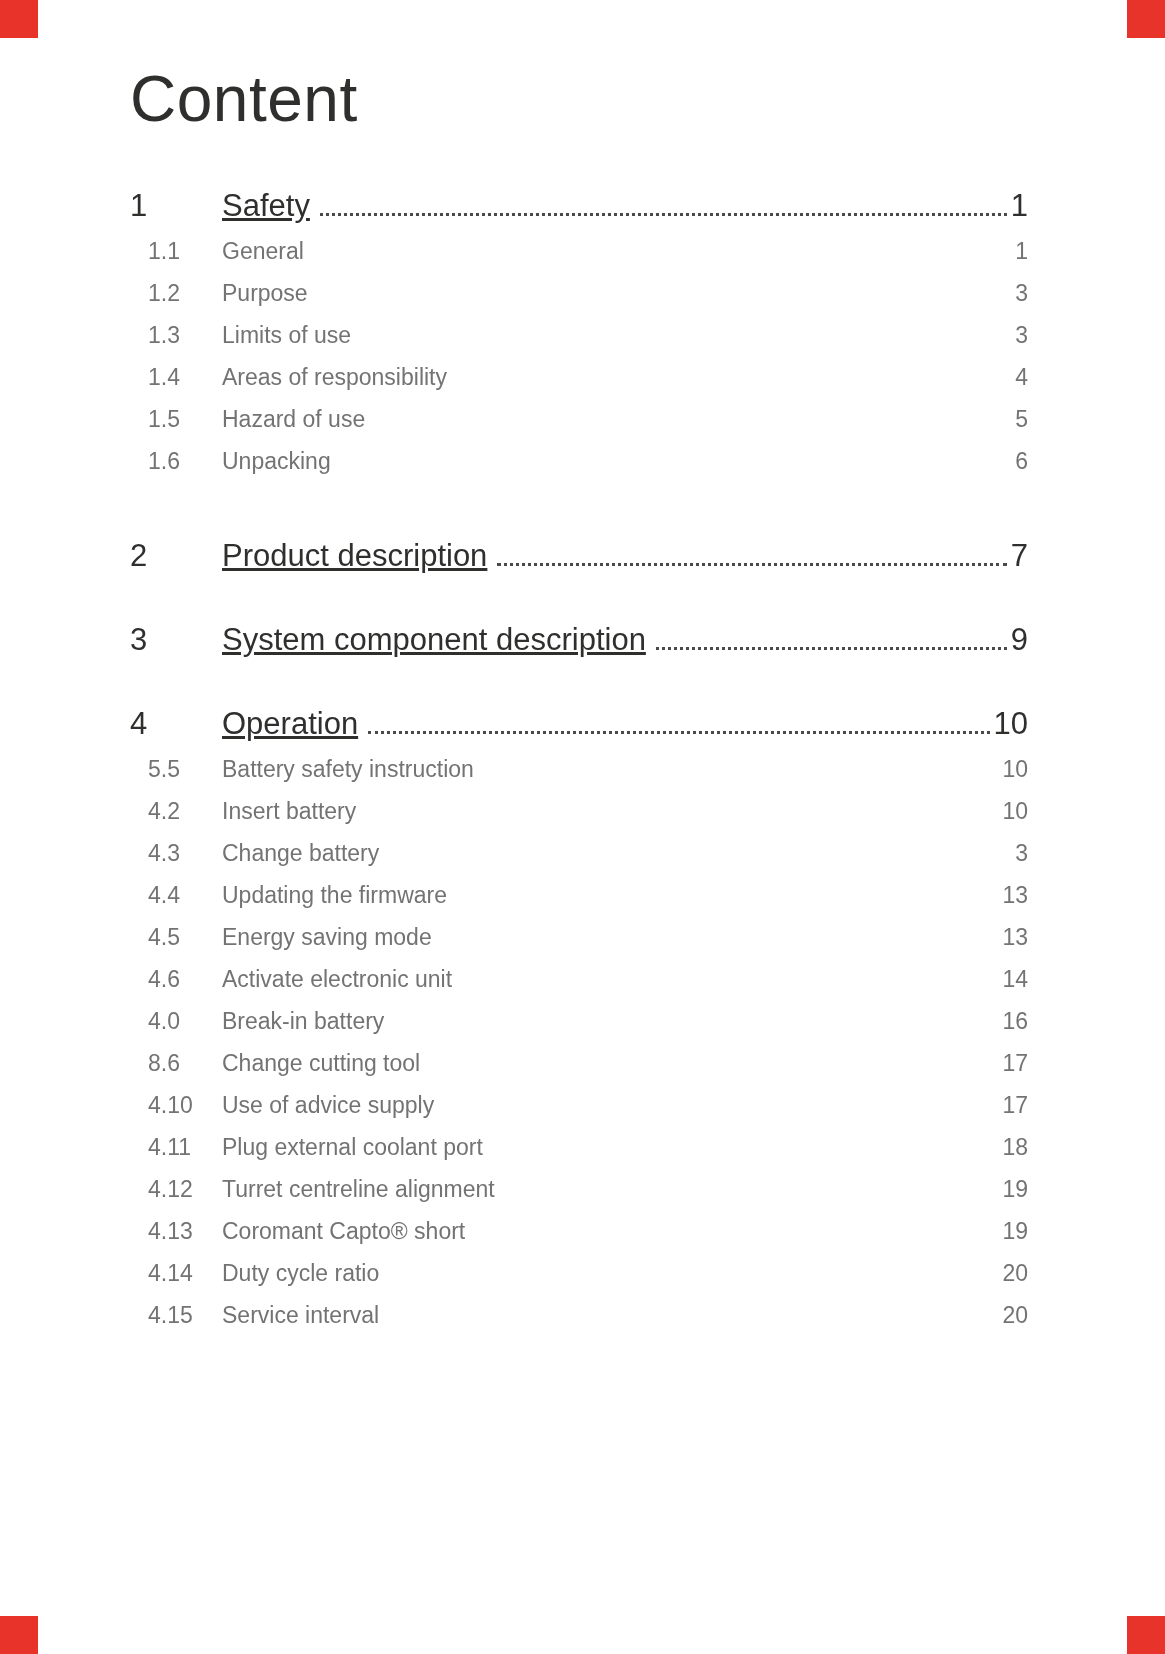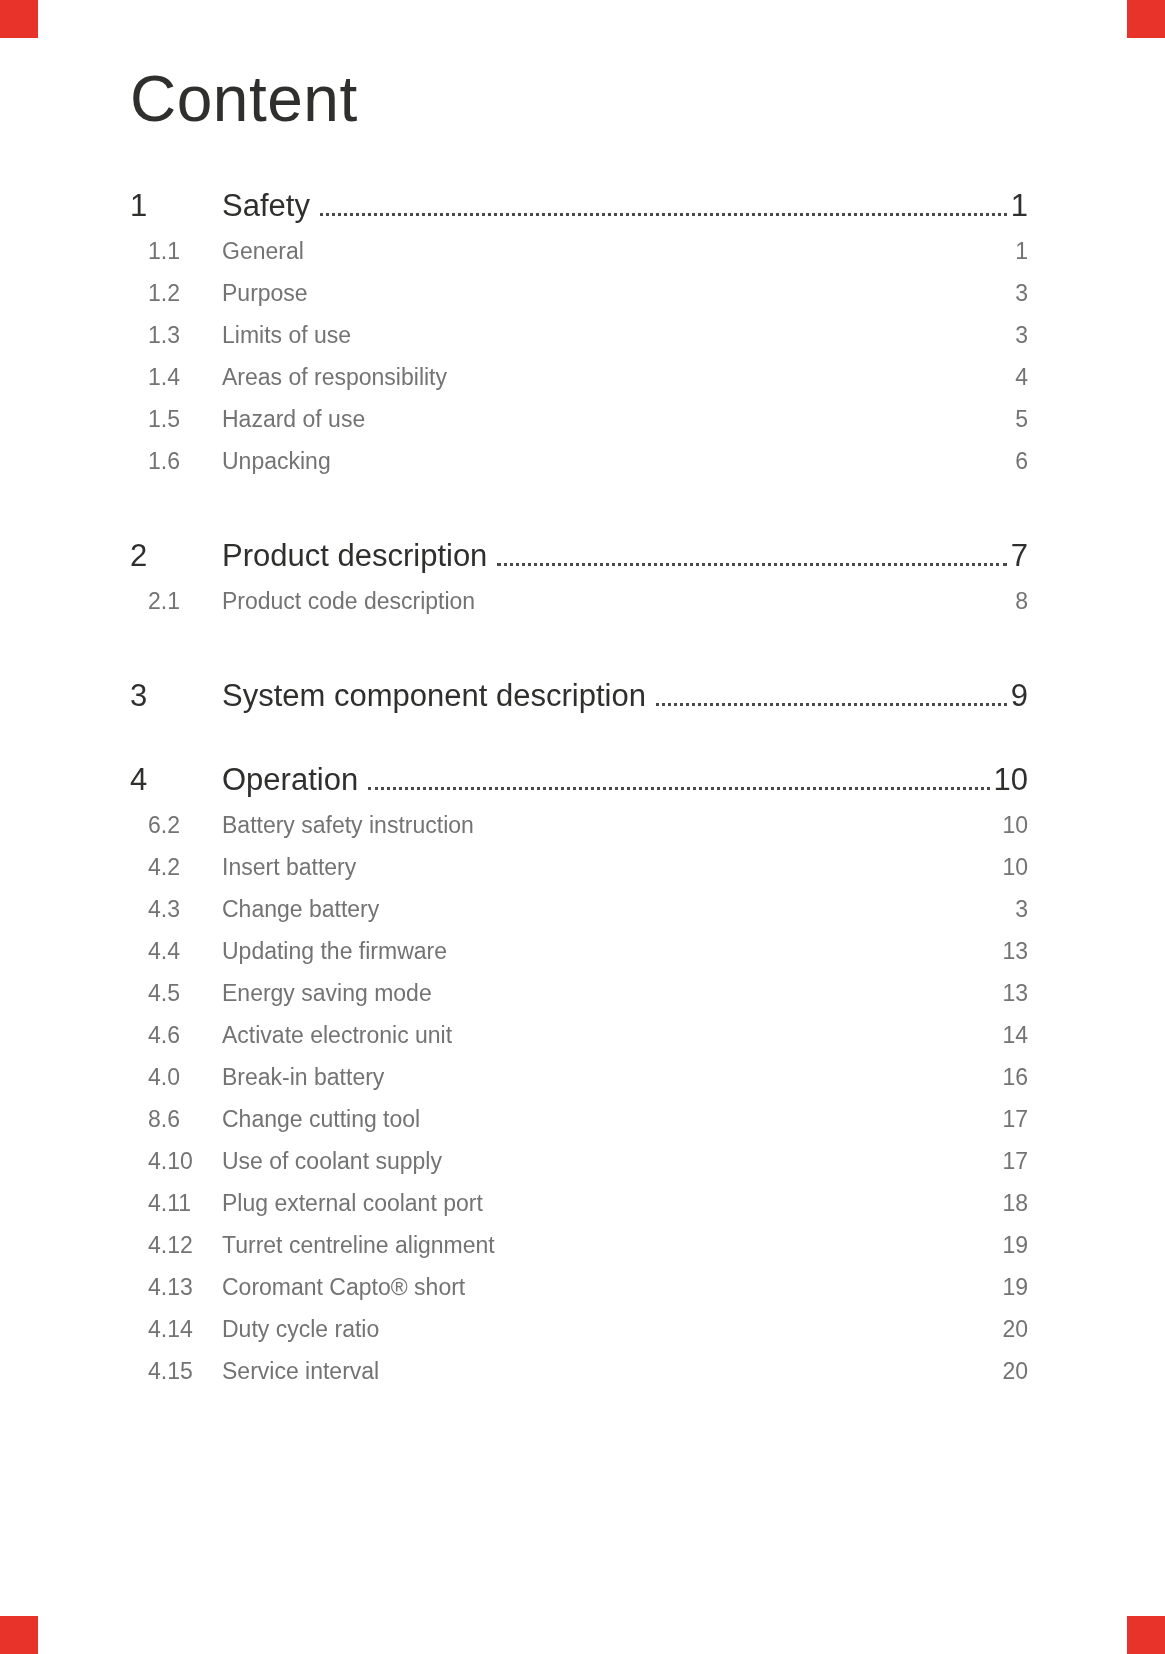--- a/index.html
+++ b/index.html
@@ -48,20 +48,21 @@
     color: #2f2f2e;
     margin-top: 48px;
     margin-bottom: 14px;
   }
   .chapter-row .ch-num {
     width: 92px;
     flex: 0 0 92px;
   }
   .chapter-row .ch-title {
     white-space: nowrap;
+    text-decoration: underline;
   }
   .chapter-row .leader {
     flex: 1 1 auto;
     border-bottom: 3px dotted #4a4a49;
     margin: 0 4px 7px 10px;
     min-width: 30px;
   }
   .chapter-row .ch-page {
     white-space: nowrap;
   }
@@ -136,40 +137,34 @@
         <span class="it-title">Unpacking</span>
         <span class="spacer"></span>
         <span class="it-page">6</span>
       </div>
       <div class="chapter-row">
         <span class="ch-num">2</span>
         <span class="ch-title">Product description</span>
         <span class="leader"></span>
         <span class="ch-page">7</span>
       </div>
-      <div class="item-row">
-        <span class="it-num">2.1</span>
-        <span class="it-title">Product code description</span>
-        <span class="spacer"></span>
-        <span class="it-page">8</span>
-      </div>
       <div class="chapter-row">
         <span class="ch-num">3</span>
         <span class="ch-title">System component description</span>
         <span class="leader"></span>
         <span class="ch-page">9</span>
       </div>
       <div class="chapter-row">
         <span class="ch-num">4</span>
         <span class="ch-title">Operation</span>
         <span class="leader"></span>
         <span class="ch-page">10</span>
       </div>
       <div class="item-row">
-        <span class="it-num">6.2</span>
+        <span class="it-num">5.5</span>
         <span class="it-title">Battery safety instruction</span>
         <span class="spacer"></span>
         <span class="it-page">10</span>
       </div>
       <div class="item-row">
         <span class="it-num">4.2</span>
         <span class="it-title">Insert battery</span>
         <span class="spacer"></span>
         <span class="it-page">10</span>
       </div>
@@ -204,21 +199,21 @@
         <span class="it-page">16</span>
       </div>
       <div class="item-row">
         <span class="it-num">8.6</span>
         <span class="it-title">Change cutting tool</span>
         <span class="spacer"></span>
         <span class="it-page">17</span>
       </div>
       <div class="item-row">
         <span class="it-num">4.10</span>
-        <span class="it-title">Use of coolant supply</span>
+        <span class="it-title">Use of advice supply</span>
         <span class="spacer"></span>
         <span class="it-page">17</span>
       </div>
       <div class="item-row">
         <span class="it-num">4.11</span>
         <span class="it-title">Plug external coolant port</span>
         <span class="spacer"></span>
         <span class="it-page">18</span>
       </div>
       <div class="item-row">

